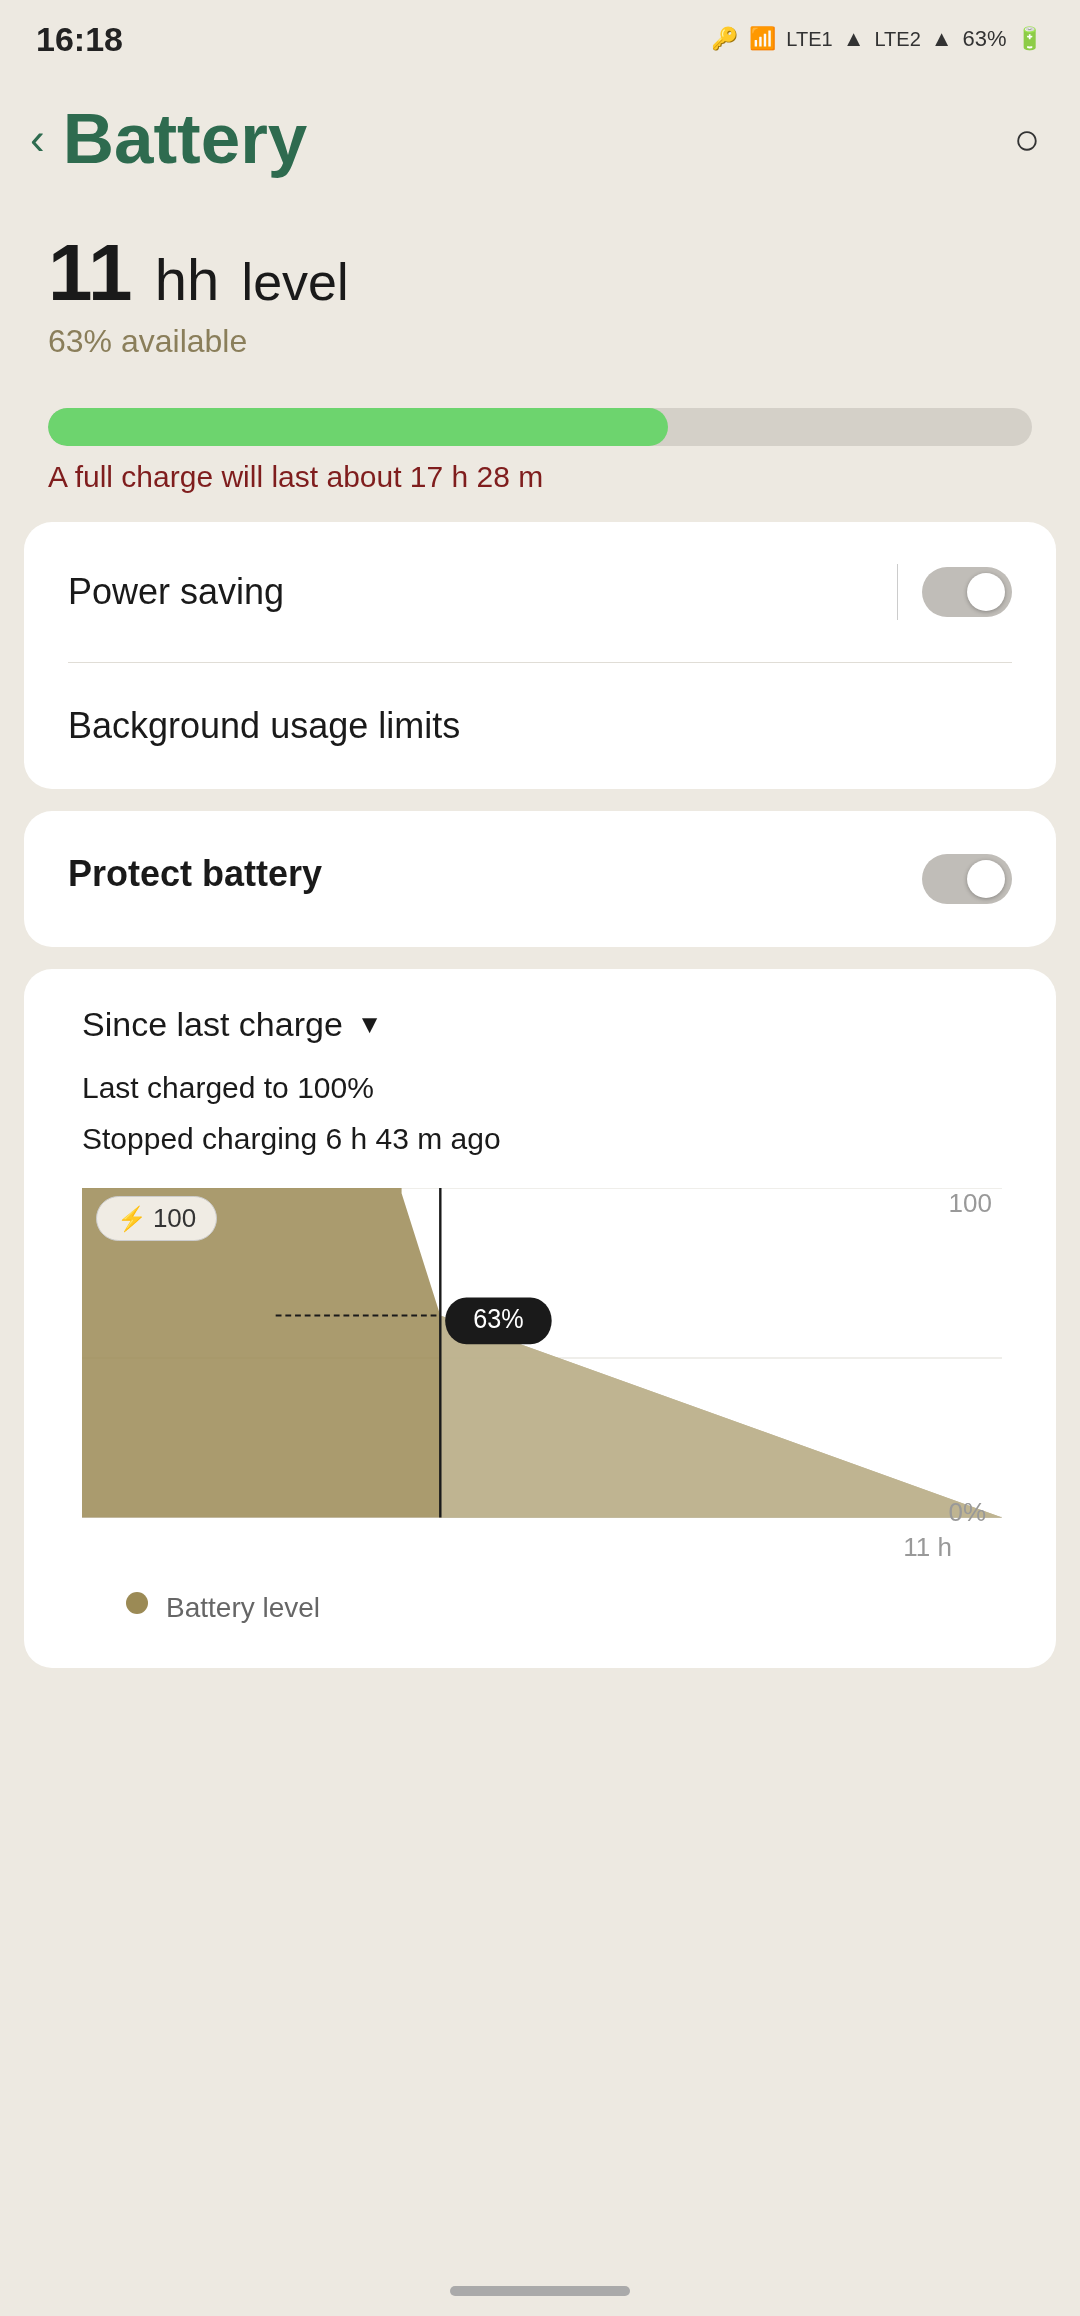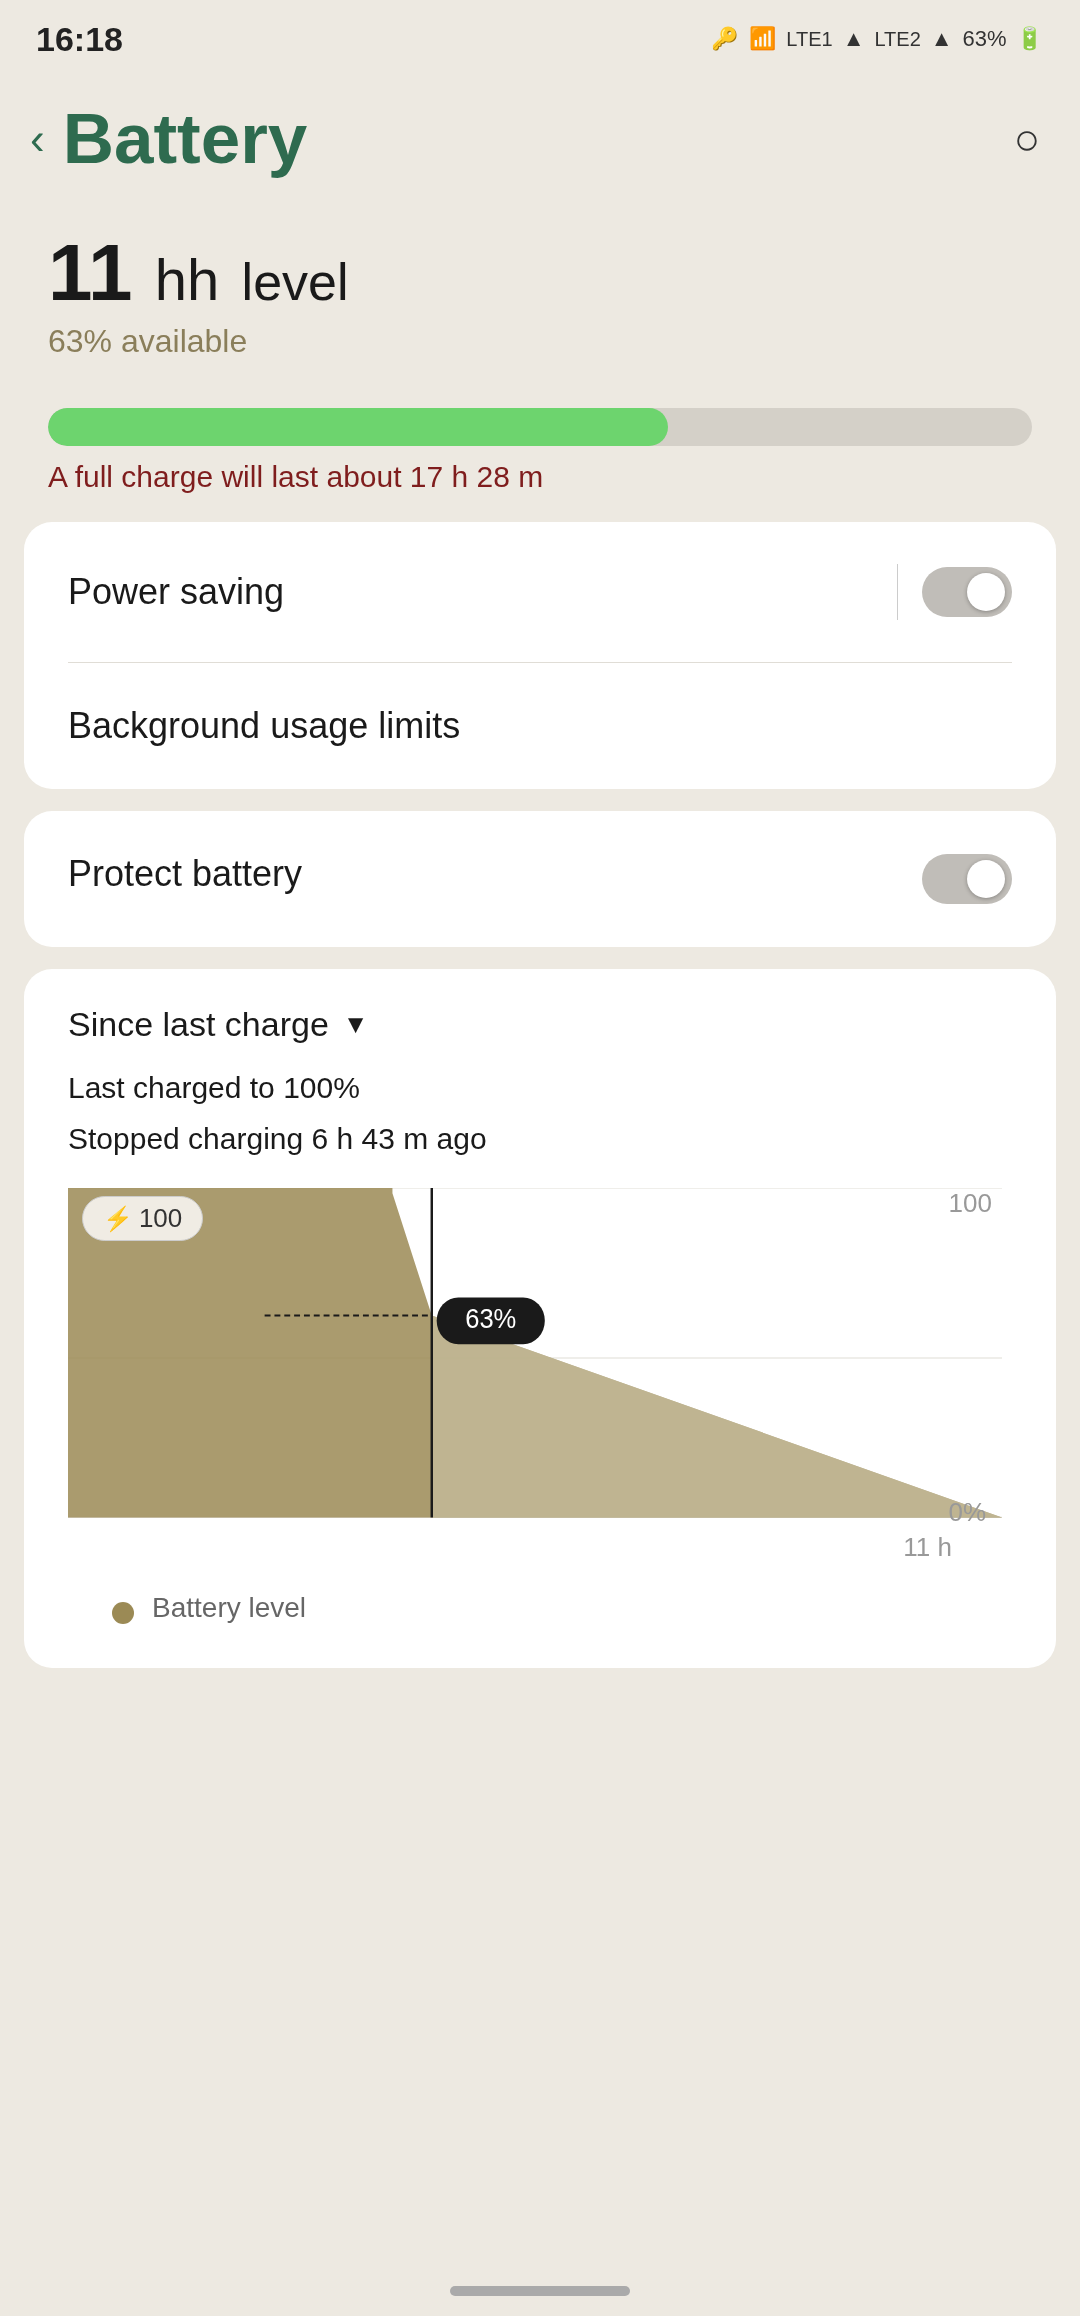--- a/index.html
+++ b/index.html
@@ -178,33 +178,34 @@
     
     .protect-card {
       padding: 42px 44px;
       display: flex;
       align-items: center;
       justify-content: space-between;
     }
     .protect-text .protect-title {
       font-size: 36px;
       color: #1a1a1a;
-      font-weight: 400;
+      font-weight: 700;
       margin-bottom: 10px;
     }
     .protect-text .protect-desc {
       font-size: 28px;
       color: #888;
       line-height: 1.45;
       max-width: 580px;
     }
 
     
     .since-card {
       padding: 36px 44px 0 44px;
+      margin-left: 14px;
     }
     .since-header {
       display: flex;
       align-items: center;
       gap: 14px;
       margin-bottom: 18px;
       cursor: pointer;
     }
     .since-title {
       font-size: 34px;
@@ -277,21 +278,21 @@
 
     
     .chart-legend {
       display: flex;
       flex-direction: column;
       gap: 14px;
       padding: 24px 44px 44px 44px;
     }
     .legend-item {
       display: flex;
-      align-items: flex-end;
+      align-items: flex-start;
       gap: 18px;
       font-size: 28px;
       color: #666;
     }
     .legend-dot {
       width: 22px;
       height: 22px;
       border-radius: 50%;
     }
     .dot-actual { background: #9b8a55; }

